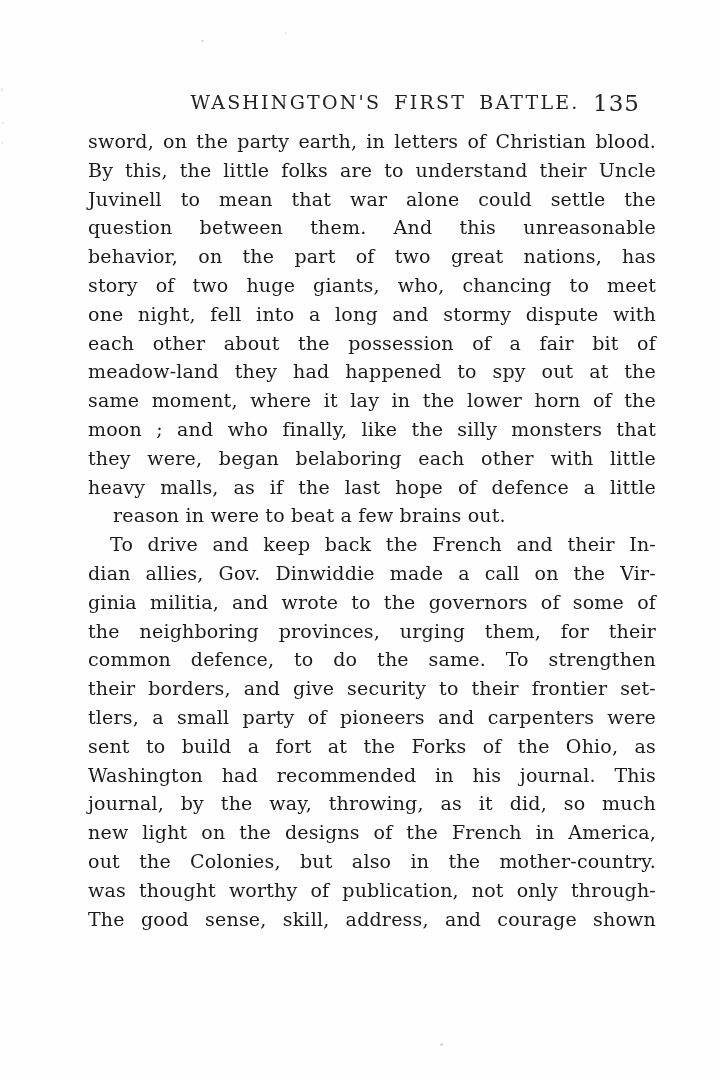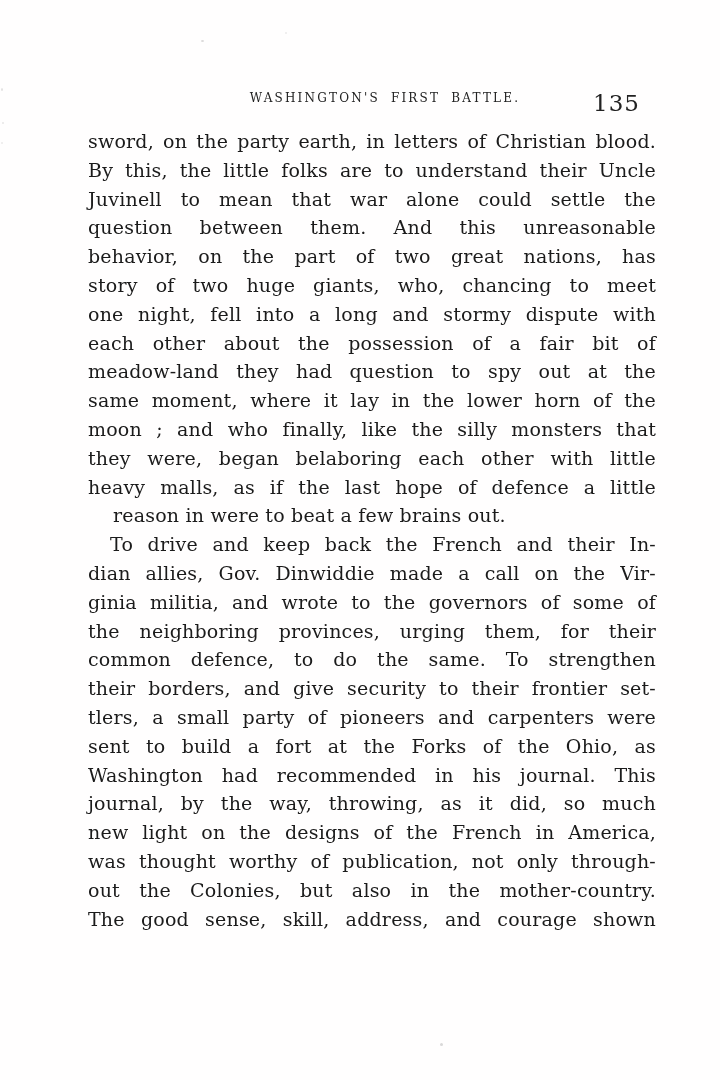--- a/index.html
+++ b/index.html
@@ -23,21 +23,21 @@
     left: 88px;
     width: 568px;
     height: 22px;
   }
   .head-title {
     position: absolute;
     left: 0;
     right: 8px;
     text-align: center;
     transform: translateX(17px);
-    font-size: 12px;
+    font-size: 19px;
     letter-spacing: 2.2px;
     word-spacing: 5px;
     white-space: nowrap;
     color: #222;
   }
   .page-number {
     position: absolute;
     right: 16px;
     top: -1px;
     font-size: 23px;
@@ -93,39 +93,39 @@
 
   <div class="body-text" id="body-text">
       <div class="line">sword, on the party earth, in letters of Christian blood.</div>
       <div class="line">By this, the little folks are to understand their Uncle</div>
       <div class="line">Juvinell to mean that war alone could settle the</div>
       <div class="line">question between them.  And this unreasonable</div>
       <div class="line">behavior, on the part of two great nations, has</div>
       <div class="line">story of two huge giants, who, chancing to meet</div>
       <div class="line">one night, fell into a long and stormy dispute with</div>
       <div class="line">each other about the possession of a fair bit of</div>
-      <div class="line">meadow-land they had question to spy out at the</div>
+      <div class="line">meadow-land they had happened to spy out at the</div>
       <div class="line">same moment, where it lay in the lower horn of the</div>
       <div class="line">moon ; and who finally, like the silly monsters that</div>
       <div class="line">they were, began belaboring each other with little</div>
       <div class="line">heavy malls, as if the last hope of defence a little</div>
       <div class="line no-just">reason in were to beat a few brains out.</div>
       <div class="line indent">To drive and keep back the French and their In-</div>
       <div class="line">dian allies, Gov. Dinwiddie made a call on the Vir-</div>
       <div class="line">ginia militia, and wrote to the governors of some of</div>
       <div class="line">the neighboring provinces, urging them, for their</div>
       <div class="line">common defence, to do the same.  To strengthen</div>
       <div class="line">their borders, and give security to their frontier set-</div>
       <div class="line">tlers, a small party of pioneers and carpenters were</div>
       <div class="line">sent to build a fort at the Forks of the Ohio, as</div>
       <div class="line">Washington had recommended in his journal.  This</div>
       <div class="line">journal, by the way, throwing, as it did, so much</div>
       <div class="line">new light on the designs of the French in America,</div>
+      <div class="line">out the Colonies, but also in the mother-country.</div>
       <div class="line">was thought worthy of publication, not only through-</div>
-      <div class="line">out the Colonies, but also in the mother-country.</div>
       <div class="line">The good sense, skill, address, and courage shown</div>
     </div>
 
   <div class="speck s1"></div>
   <div class="speck s2"></div>
   <div class="speck s3"></div>
   <div class="speck s4"></div>
   <div class="speck s5"></div>
   <div class="speck s6"></div>
 

